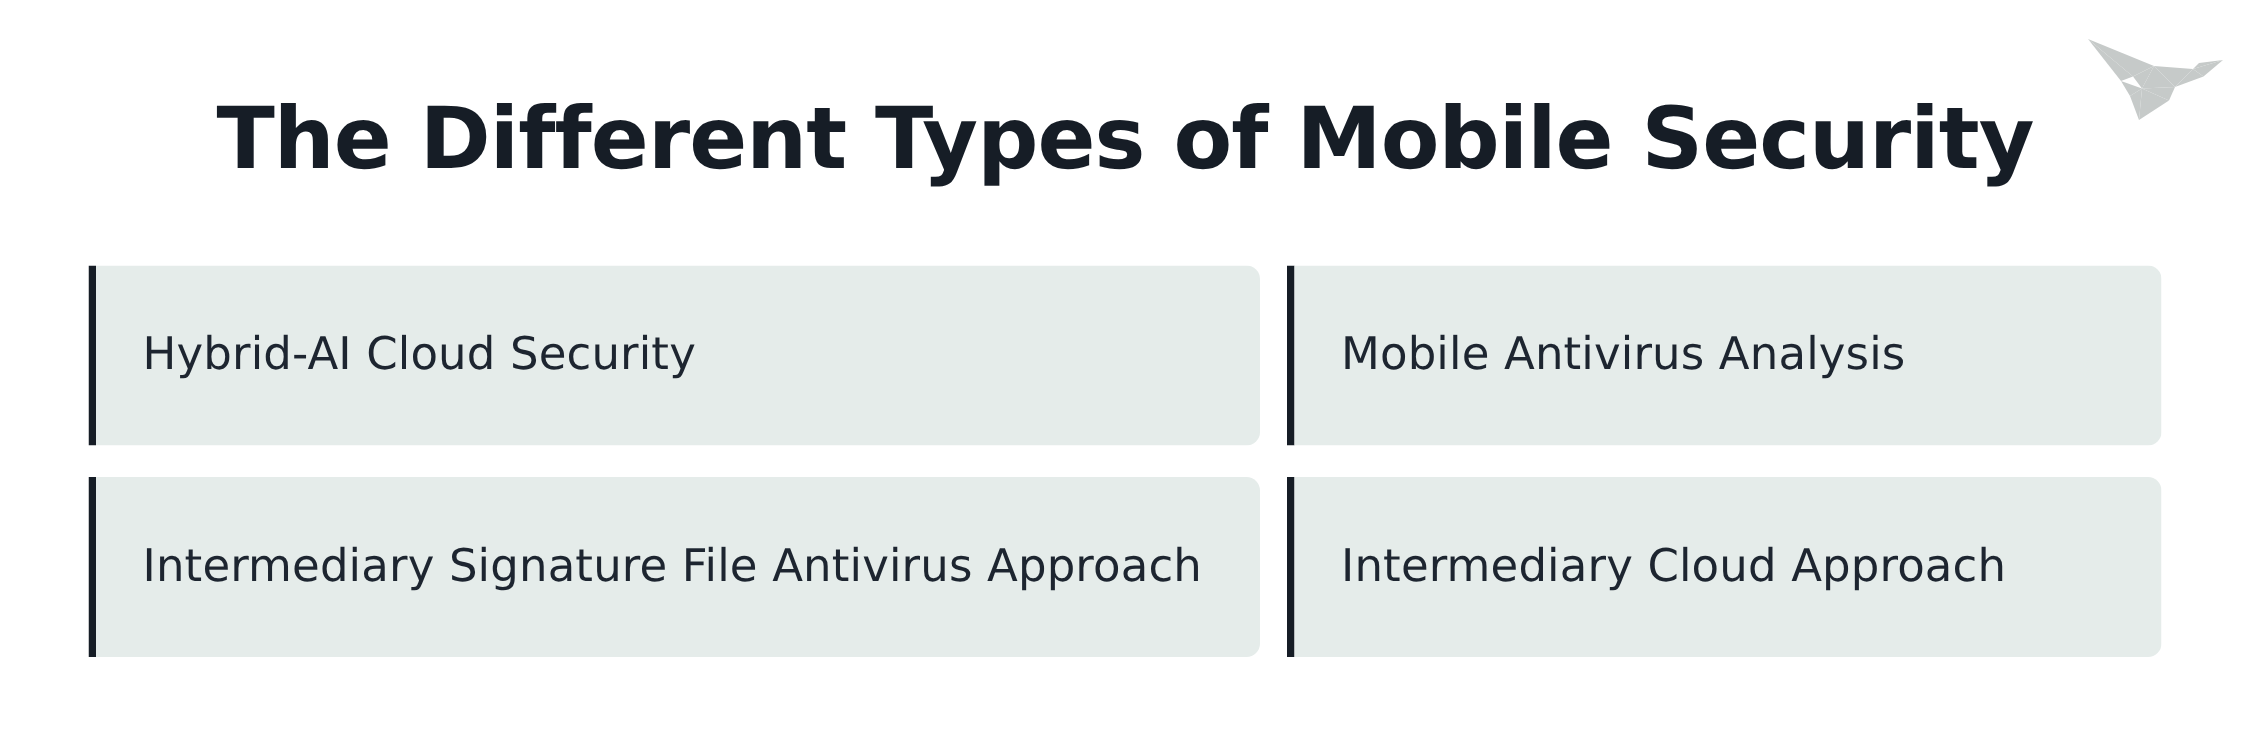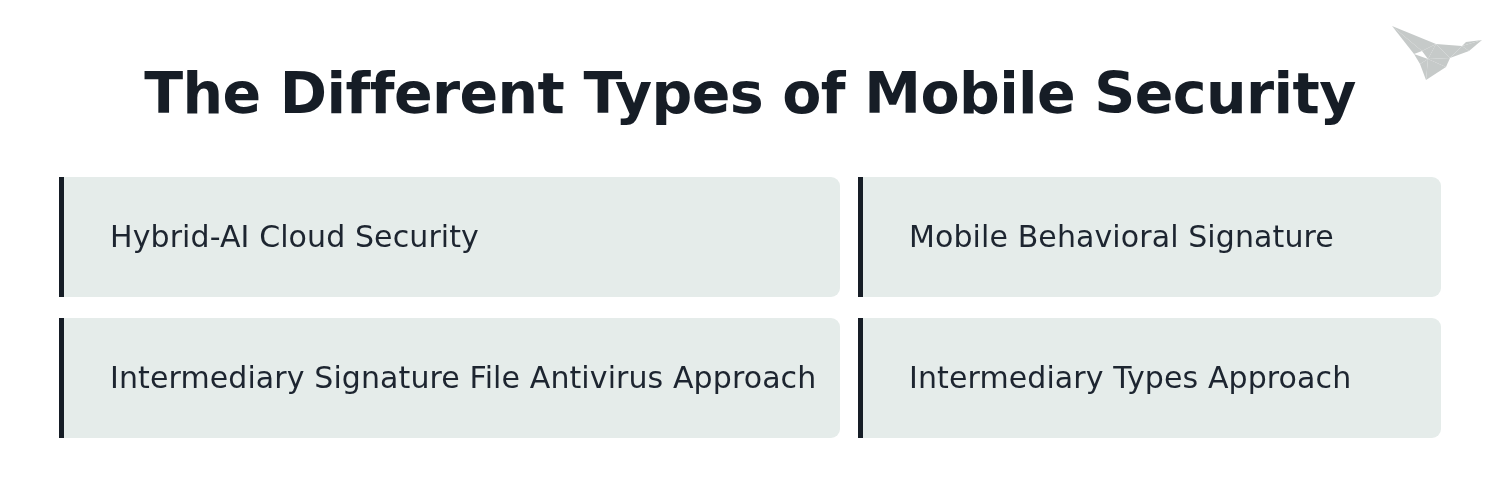--- a/index.html
+++ b/index.html
@@ -67,21 +67,21 @@
     flex: 0 0 5px;
     width: 5px;
     background: #161d26;
   }
   .card-body {
     flex: 1 1 auto;
     background: #e5ecea;
     border-radius: 0 9px 9px 0;
     display: flex;
     align-items: center;
-    padding-left: 46px;
+    padding-left: 31px;
     padding-right: 24px;
     box-sizing: border-box;
   }
   .card-label {
     font-family: "DejaVu Sans", sans-serif;
     font-size: 30px;
     font-weight: normal;
     color: #1d2530;
     letter-spacing: 0.1px;
     line-height: 1.25;
@@ -119,32 +119,32 @@
     <div class="card">
       <div class="card-accent"></div>
       <div class="card-body">
         <span class="card-label">Hybrid-AI Cloud Security</span>
       </div>
     </div>
 
     <div class="card">
       <div class="card-accent"></div>
       <div class="card-body">
-        <span class="card-label">Mobile Behavioral Signature</span>
+        <span class="card-label">Mobile Antivirus Analysis</span>
       </div>
     </div>
 
     <div class="card">
       <div class="card-accent"></div>
       <div class="card-body">
         <span class="card-label">Intermediary Signature File Antivirus Approach</span>
       </div>
     </div>
 
     <div class="card">
       <div class="card-accent"></div>
       <div class="card-body">
-        <span class="card-label">Intermediary Types Approach</span>
+        <span class="card-label">Intermediary Cloud Approach</span>
       </div>
     </div>
 
   </div>
 </div>
 
 </body></html>

